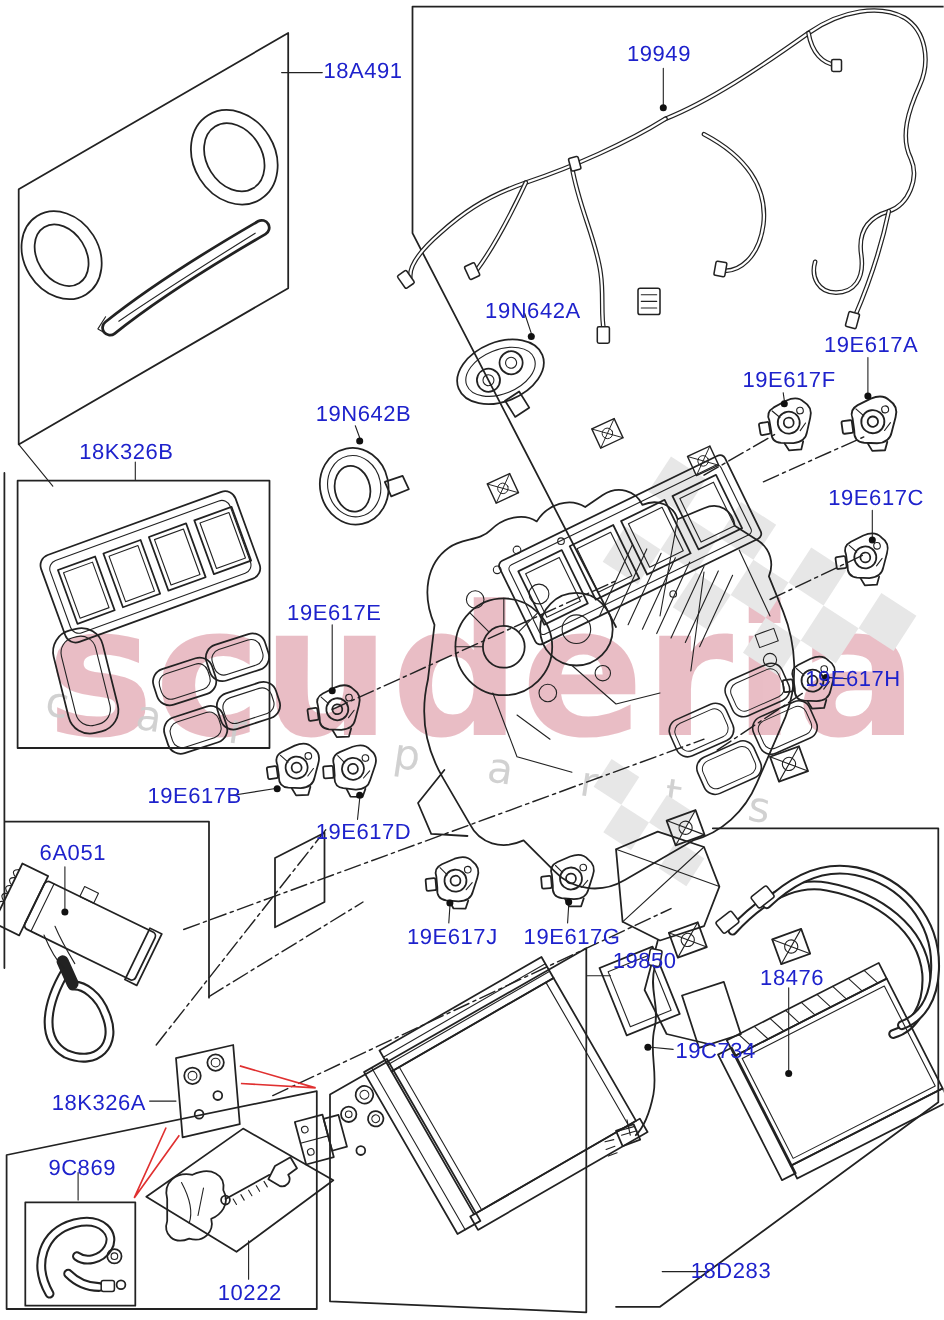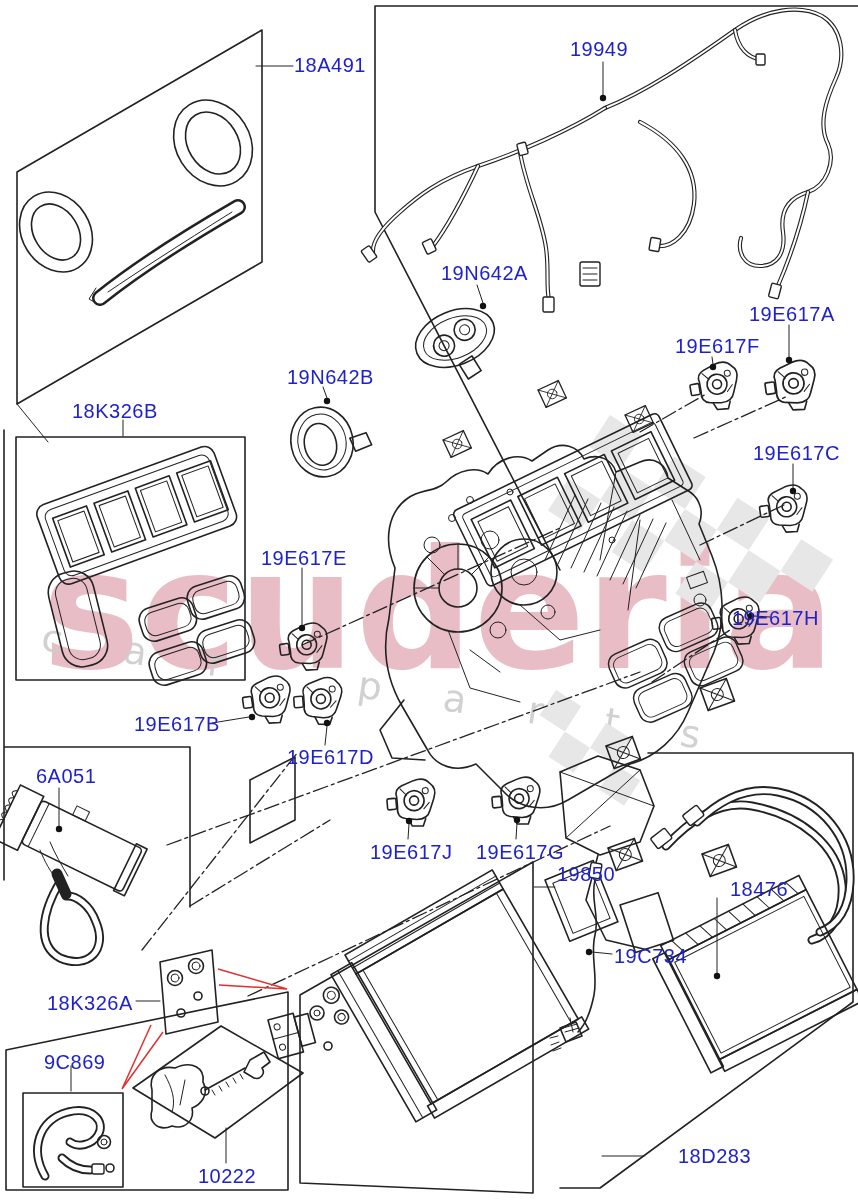--- a/index.html
+++ b/index.html
@@ -387,33 +387,33 @@
     <circle class="dot" cx="409" cy="821" r="3.2"></circle>
         <circle class="dot" cx="517" cy="820" r="3.2"></circle>
     <circle class="dot" cx="59" cy="829" r="3.2"></circle>
         <circle class="dot" cx="717" cy="976" r="3.2"></circle>
     <circle class="dot" cx="589" cy="952" r="3.2"></circle>
   </g>
 </svg>
 
   <div class="plabel" style="left:294px;top:54px">18A491</div>
   <div class="plabel" style="left:570px;top:38px">19949</div>
-  <div class="plabel" style="left:441px;top:262px">19N642A</div>
+  <div class="plabel" style="left:441px;top:272px">19N642A</div>
   <div class="plabel" style="left:287px;top:366px">19N642B</div>
   <div class="plabel" style="left:72px;top:400px">18K326B</div>
   <div class="plabel" style="left:675px;top:335px">19E617F</div>
   <div class="plabel" style="left:749px;top:303px">19E617A</div>
   <div class="plabel" style="left:753px;top:442px">19E617C</div>
   <div class="plabel" style="left:261px;top:547px">19E617E</div>
   <div class="plabel" style="left:732px;top:607px">19E617H</div>
   <div class="plabel" style="left:134px;top:713px">19E617B</div>
   <div class="plabel" style="left:287px;top:746px">19E617D</div>
   <div class="plabel" style="left:370px;top:841px">19E617J</div>
   <div class="plabel" style="left:476px;top:841px">19E617G</div>
   <div class="plabel" style="left:36px;top:765px">6A051</div>
   <div class="plabel" style="left:47px;top:992px">18K326A</div>
   <div class="plabel" style="left:44px;top:1051px">9C869</div>
   <div class="plabel" style="left:198px;top:1165px">10222</div>
   <div class="plabel" style="left:557px;top:863px">19850</div>
-  <div class="plabel" style="left:730px;top:878px">18476</div>
+  <div class="plabel" style="left:691px;top:878px">18476</div>
   <div class="plabel" style="left:614px;top:945px">19C734</div>
-  <div class="plabel" style="left:678px;top:1145px">18D283</div>
+  <div class="plabel" style="left:628px;top:1145px">18D283</div>
 </div>
 
 </body></html>

